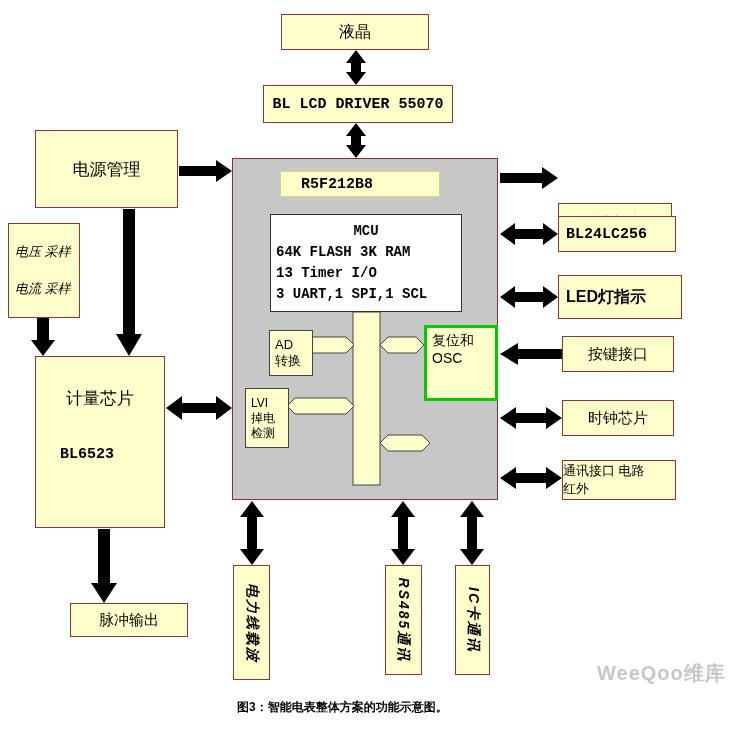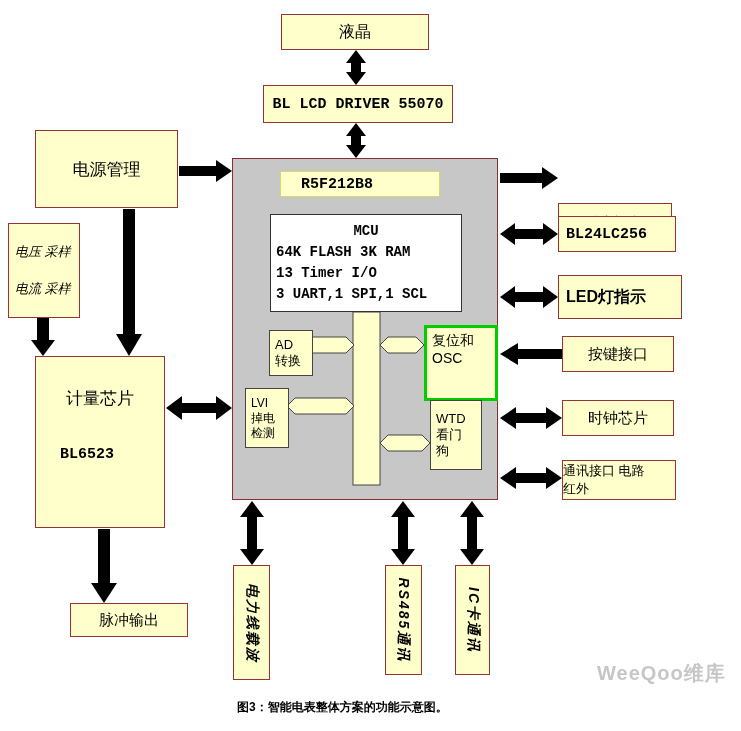--- a/index.html
+++ b/index.html
@@ -103,25 +103,20 @@
     <div>掉电</div>
     <div>检测</div>
   </div>
 
   <div class="inner" style="left:424px;top:325px;width:68px;height:66px;position:absolute;font-size:14px;
               border:3px solid #00CC00;justify-content:flex-start;padding-top:4px;">
     <div>复位和</div>
     <div>OSC</div>
   </div>
 
-  <div class="inner" style="left:430px;top:400px;width:50px;height:68px;position:absolute;font-size:13px;">
-    <div>WTD</div>
-    <div>看门</div>
-    <div>狗</div>
-  </div>
 
   <div class="b" style="left:558px;top:160px;width:114px;height:36px;font-size:10px;margin-top:43px;">
     <span>秒脉冲输出</span>
   </div>
   <div class="b mono" style="left:558px;top:216px;width:118px;height:36px;font-size:15px;justify-content:flex-start;padding-left:7px;">
     <span>BL24LC256</span>
   </div>
   <div class="b" style="left:558px;top:275px;width:124px;height:44px;font-size:16px;font-weight:bold;justify-content:flex-start;padding-left:7px;">
     <span>LED灯指示</span>
   </div>

